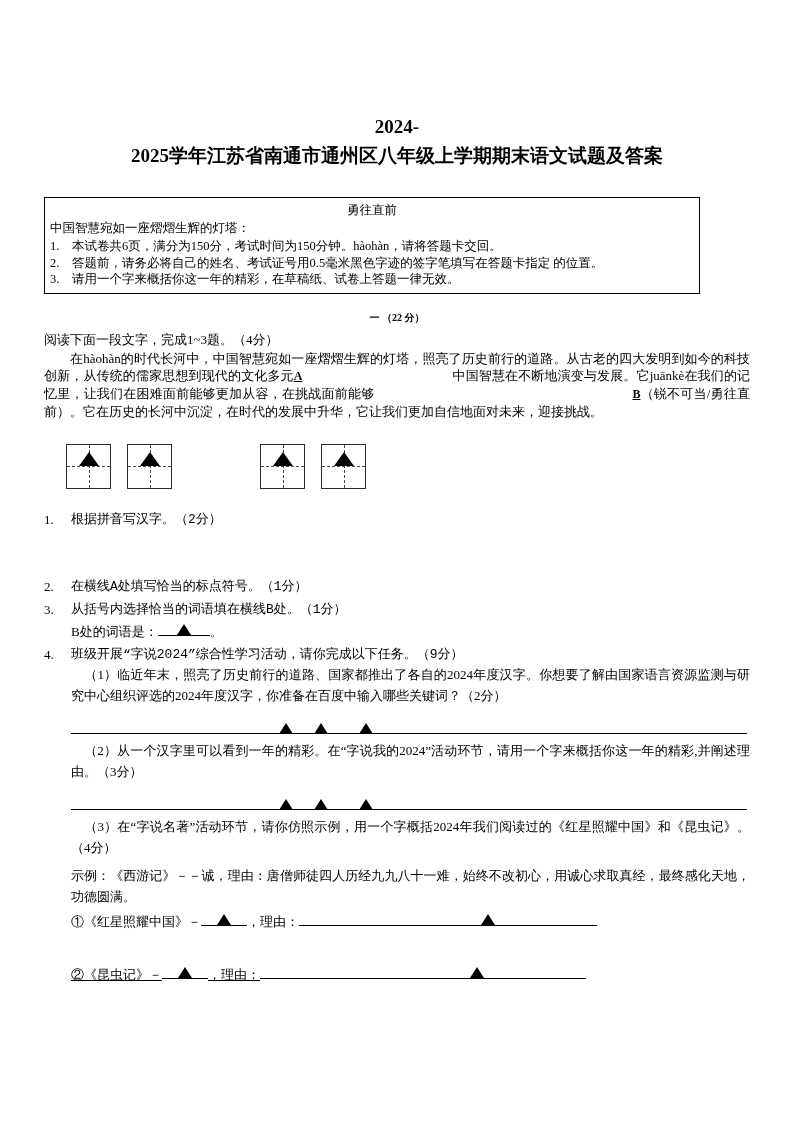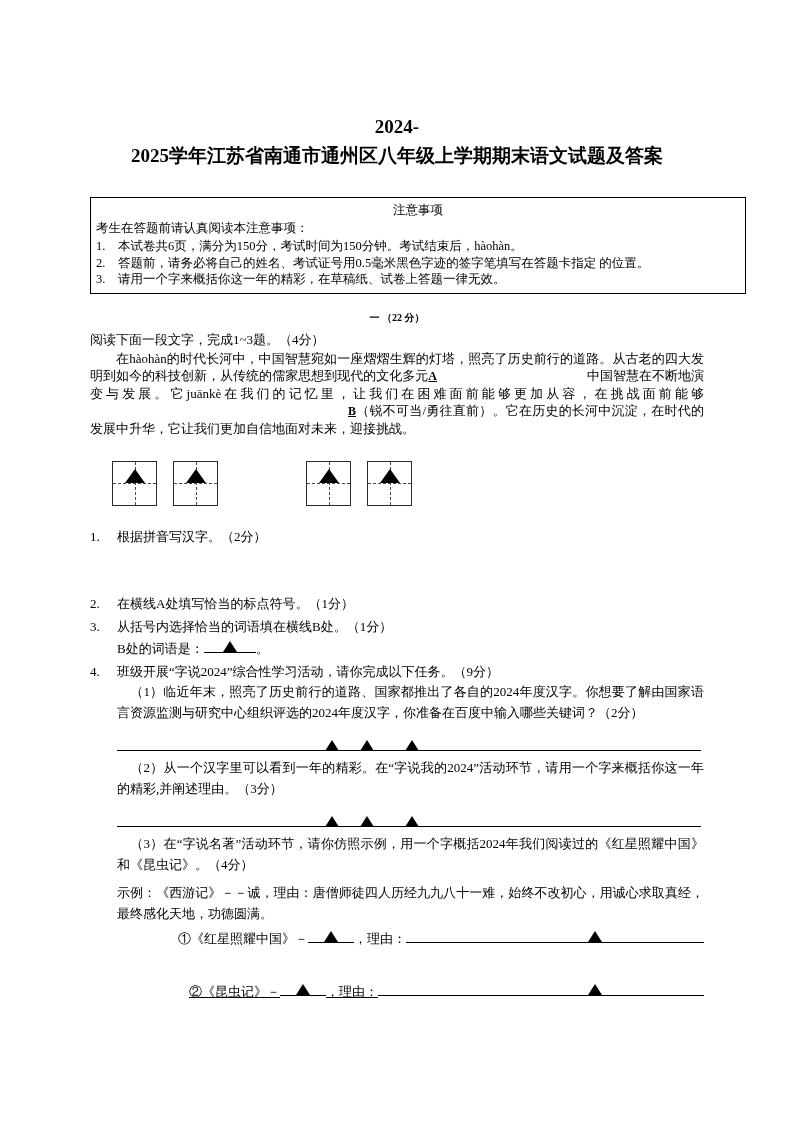--- a/index.html
+++ b/index.html
@@ -15,21 +15,21 @@
     color: #000000;
     overflow: hidden;
   }
 
   .page {
     position: absolute;
     left: 0; top: 0;
     width: 794px;
     height: 829px;
     box-sizing: border-box;
-    padding: 0 90px;
+    padding: 0 44px;
   }
 
   
   .doc-title {
     margin: 0;
     padding-top: 112px;
     text-align: center;
     font-size: 19px;
     font-weight: bold;
     line-height: 29px;
@@ -154,21 +154,21 @@
   
   .qitem {
     display: flex;
     font-size: 13px;
     line-height: 20.5px;
   }
   .qitem .qnum {
     flex: 0 0 27px;
     width: 27px;
   }
-  .qitem .qbody { flex: 1 1 auto; }
+  .qitem .qbody { flex: 1 1 auto; font-family: Liberation Mono, monospace; }
 
   .subq {
     font-size: 13px;
     line-height: 20.5px;
     margin-left: 27px;
     text-align: justify;
   }
   .subq .sindent { display: inline-block; width: 13px; }
 
   
@@ -227,40 +227,39 @@
     border-left: 7px solid transparent;
     border-right: 7px solid transparent;
     border-bottom: 11px solid #000;
   }
 
   .final-item {
     font-size: 13px;
     line-height: 20.5px;
     margin-left: 27px;
     white-space: nowrap;
-    text-align: right;
   }
 </style>
 </head>
 <body>
 
 <div class="page">
 
   <h1 class="doc-title">
     <span class="line1">2024-</span>
     <span class="line2">2025学年江苏省南通市通州区八年级上学期期末语文试题及答案</span>
   </h1>
 
   <div class="notice-box">
-    <div class="notice-title">注意事项</div>
-    <div class="notice-lead">考生在答题前请认真阅读本注意事项：</div>
+    <div class="notice-title">勇往直前</div>
+    <div class="notice-lead">中国智慧宛如一座熠熠生辉的灯塔：</div>
     <ul class="notice-list">
       <li>
         <span class="num">1.</span>
-        <span class="txt">本试卷共6页，满分为150分，考试时间为150分钟。考试结束后，hàohàn。</span>
+        <span class="txt">本试卷共6页，满分为150分，考试时间为150分钟。hàohàn，请将答题卡交回。</span>
       </li>
       <li>
         <span class="num">2.</span>
         <span class="txt">答题前，请务必将自己的姓名、考试证号用0.5毫米黑色字迹的签字笔填写在答题卡指定 的位置。</span>
       </li>
       <li>
         <span class="num">3.</span>
         <span class="txt">请用一个字来概括你这一年的精彩，在草稿纸、试卷上答题一律无效。</span>
       </li>
     </ul>

